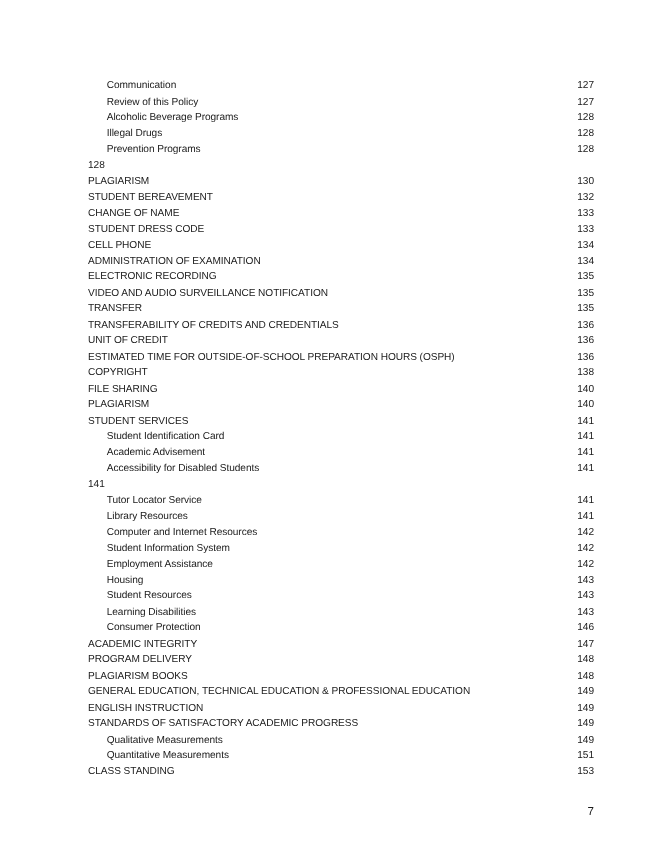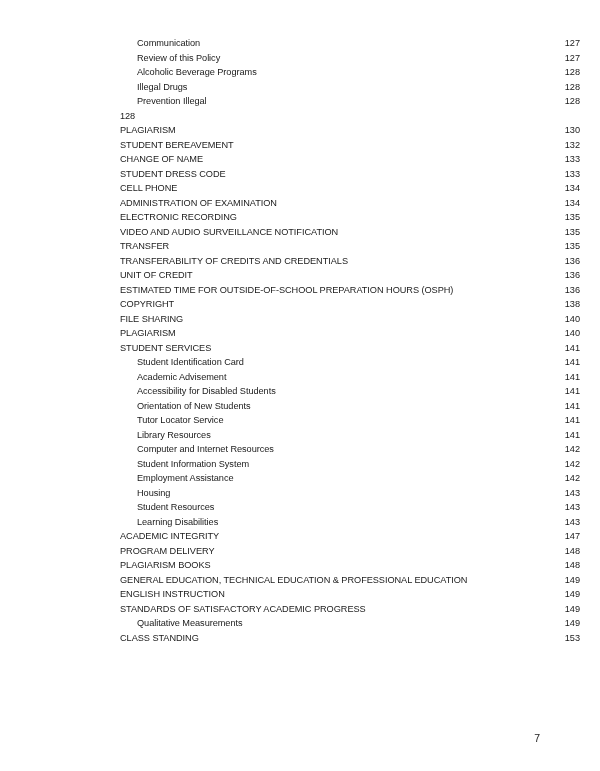--- a/index.html
+++ b/index.html
@@ -1,18 +1,18 @@
 <!DOCTYPE html>
 <html><head>
   <meta charset="utf-8">
   <style>
     html, body { margin: 0; padding: 0; background: #ffffff; }
     body { width: 600px; height: 771px; position: relative; overflow: hidden;
            font-family: "Liberation Sans", "DejaVu Sans", sans-serif; color: #1a1a1a; }
-    .toc { position: absolute; left: 80px; top: 36px; width: 460px; margin-left: 40px; }
+    .toc { position: absolute; left: 80px; top: 70px; width: 460px; }
     .row { display: flex; justify-content: space-between; align-items: baseline;
            height: 14.5px; line-height: 14.5px; font-size: 9.2px; letter-spacing: -0.05px; }
     .row.l1 .title { padding-left: 17px; }
     .page { text-align: left; }
     .footer { position: absolute; right: 60px; top: 732px; font-size: 10.5px; }
   </style>
 </head>
 <body>
 
 <div class="toc" id="toc">
@@ -26,21 +26,21 @@
     </div>
     <div class="row l1">
       <span class="title">Alcoholic Beverage Programs</span>
       <span class="page">128</span>
     </div>
     <div class="row l1">
       <span class="title">Illegal Drugs</span>
       <span class="page">128</span>
     </div>
     <div class="row l1">
-      <span class="title">Prevention Illegal</span>
+      <span class="title">Prevention Programs</span>
       <span class="page">128</span>
     </div>
     <div class="row l1">
       <span class="page">128</span>
     </div>
     <div class="row l0">
       <span class="title">PLAGIARISM</span>
       <span class="page">130</span>
     </div>
     <div class="row l0">
@@ -109,21 +109,20 @@
     </div>
     <div class="row l1">
       <span class="title">Academic Advisement</span>
       <span class="page">141</span>
     </div>
     <div class="row l1">
       <span class="title">Accessibility for Disabled Students</span>
       <span class="page">141</span>
     </div>
     <div class="row l1">
-      <span class="title">Orientation of New Students</span>
       <span class="page">141</span>
     </div>
     <div class="row l1">
       <span class="title">Tutor Locator Service</span>
       <span class="page">141</span>
     </div>
     <div class="row l1">
       <span class="title">Library Resources</span>
       <span class="page">141</span>
     </div>
@@ -144,20 +143,24 @@
       <span class="page">143</span>
     </div>
     <div class="row l1">
       <span class="title">Student Resources</span>
       <span class="page">143</span>
     </div>
     <div class="row l1">
       <span class="title">Learning Disabilities</span>
       <span class="page">143</span>
     </div>
+    <div class="row l1">
+      <span class="title">Consumer Protection</span>
+      <span class="page">146</span>
+    </div>
     <div class="row l0">
       <span class="title">ACADEMIC INTEGRITY</span>
       <span class="page">147</span>
     </div>
     <div class="row l0">
       <span class="title">PROGRAM DELIVERY</span>
       <span class="page">148</span>
     </div>
     <div class="row l0">
       <span class="title">PLAGIARISM BOOKS</span>
@@ -172,19 +175,23 @@
       <span class="page">149</span>
     </div>
     <div class="row l0">
       <span class="title">STANDARDS OF SATISFACTORY ACADEMIC PROGRESS</span>
       <span class="page">149</span>
     </div>
     <div class="row l1">
       <span class="title">Qualitative Measurements</span>
       <span class="page">149</span>
     </div>
+    <div class="row l1">
+      <span class="title">Quantitative Measurements</span>
+      <span class="page">151</span>
+    </div>
     <div class="row l0">
       <span class="title">CLASS STANDING</span>
       <span class="page">153</span>
     </div>
   </div>
 
 <div class="footer">7</div>
 
 </body></html>

